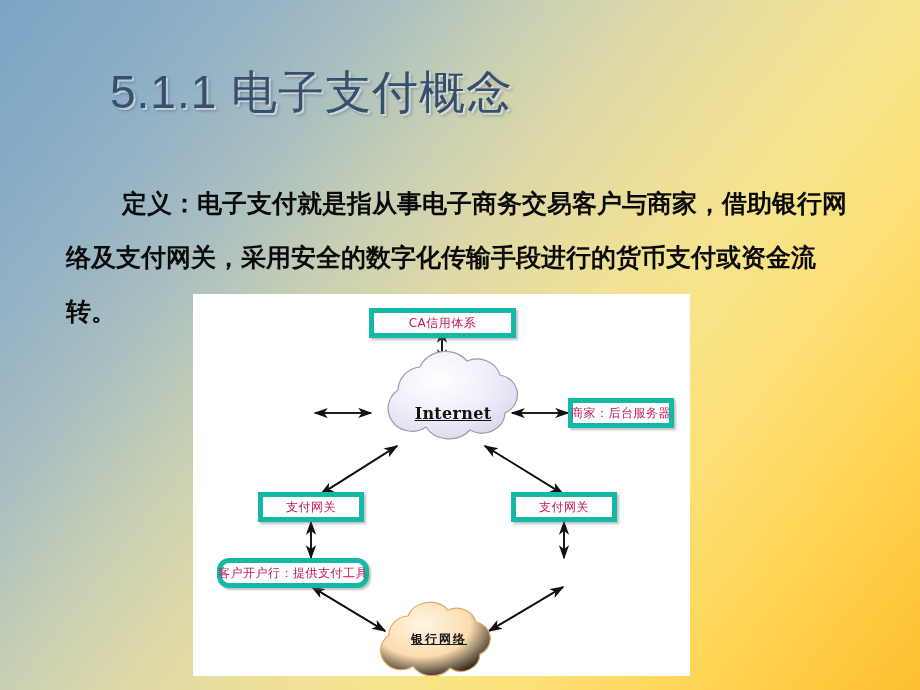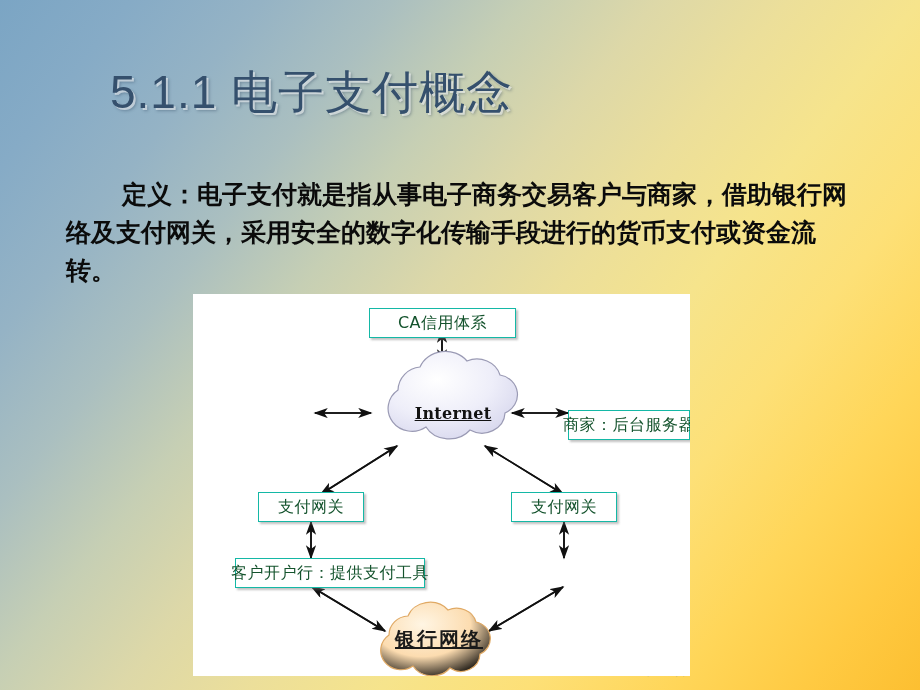--- a/index.html
+++ b/index.html
@@ -41,24 +41,24 @@
     text-shadow: 2px 2px 0 rgba(255,255,255,0.55), 3px 3px 3px rgba(40,60,85,0.35);
     white-space: nowrap;
   }
 
   
   #body-text {
     position: absolute;
     left: 66px;
     top: 176px;
     width: 790px;
-    font-family: Liberation Serif, serif;
+    font-family: Liberation Sans, sans-serif;
     font-size: 25px;
     font-weight: bold;
-    line-height: 38px;
+    line-height: 54px;
     color: #0b0b0b;
     text-indent: 56px;
     letter-spacing: 0px;
   }
 
   
   #footer {
     position: absolute;
     left: 560px;
     top: 657px;
@@ -76,25 +76,25 @@
     width: 497px;
     height: 382px;
     background: #ffffff;
     overflow: hidden;
   }
   #diagram svg { display: block; }
 
   .nodebox {
     position: absolute;
     background: #ffffff;
-    border: 1px solid #14b8a6;
+    border: 5px solid #14b8a6;
     box-shadow: 2px 2px 2px rgba(120,120,120,0.45);
     font-family: "DejaVu Sans", "Liberation Sans", sans-serif;
-    font-size: 16px;
-    color: #14532d;
+    font-size: 12px;
+    color: #be185d;
     display: flex;
     align-items: center;
     justify-content: center;
     box-sizing: border-box;
     white-space: nowrap;
     letter-spacing: 0.5px;
   }
 
   .cloudlabel {
     position: absolute;
@@ -107,21 +107,21 @@
   }
   #internet-label {
     font-family: "DejaVu Serif", "Liberation Serif", serif;
     font-size: 16px;
     font-weight: bold;
     color: #121212;
     letter-spacing: 0.3px;
   }
   #bank-label {
     font-family: "DejaVu Serif", "Liberation Serif", serif;
-    font-size: 20px;
+    font-size: 12px;
     font-weight: bold;
     color: #1a1a1a;
     letter-spacing: 2px;
   }
 </style>
 </head>
 <body>
 
 <div id="slide">
 
@@ -219,24 +219,24 @@
       </g>
     </svg>
 
     <div class="cloudlabel" id="internet-label" style="left:205px; top:104px; width:110px; height:30px;">Internet</div>
 
     <div class="cloudlabel" id="bank-label" style="left:196px; top:331px; width:100px; height:28px;">银行网络</div>
 
     <div class="nodebox" style="left:176px; top:14px; width:147px; height:30px;">CA信用体系</div>
 
 
-    <div class="nodebox" style="left:375px; top:104px; width:122px; height:30px;margin-top:12px;">商家：后台服务器</div>
+    <div class="nodebox" style="left:375px; top:104px; width:106px; height:30px;">商家：后台服务器</div>
 
     <div class="nodebox" style="left:65px; top:198px; width:106px; height:30px;">支付网关</div>
 
     <div class="nodebox" style="left:318px; top:198px; width:106px; height:30px;">支付网关</div>
 
-    <div class="nodebox" style="left:42px; top:264px; width:190px; height:30px;">客户开户行：提供支付工具</div>
+    <div class="nodebox" style="left:24px; top:264px; width:152px; height:30px;border-radius:12px;">客户开户行：提供支付工具</div>
 
 
   </div>
 
 </div>
 
 </body></html>

